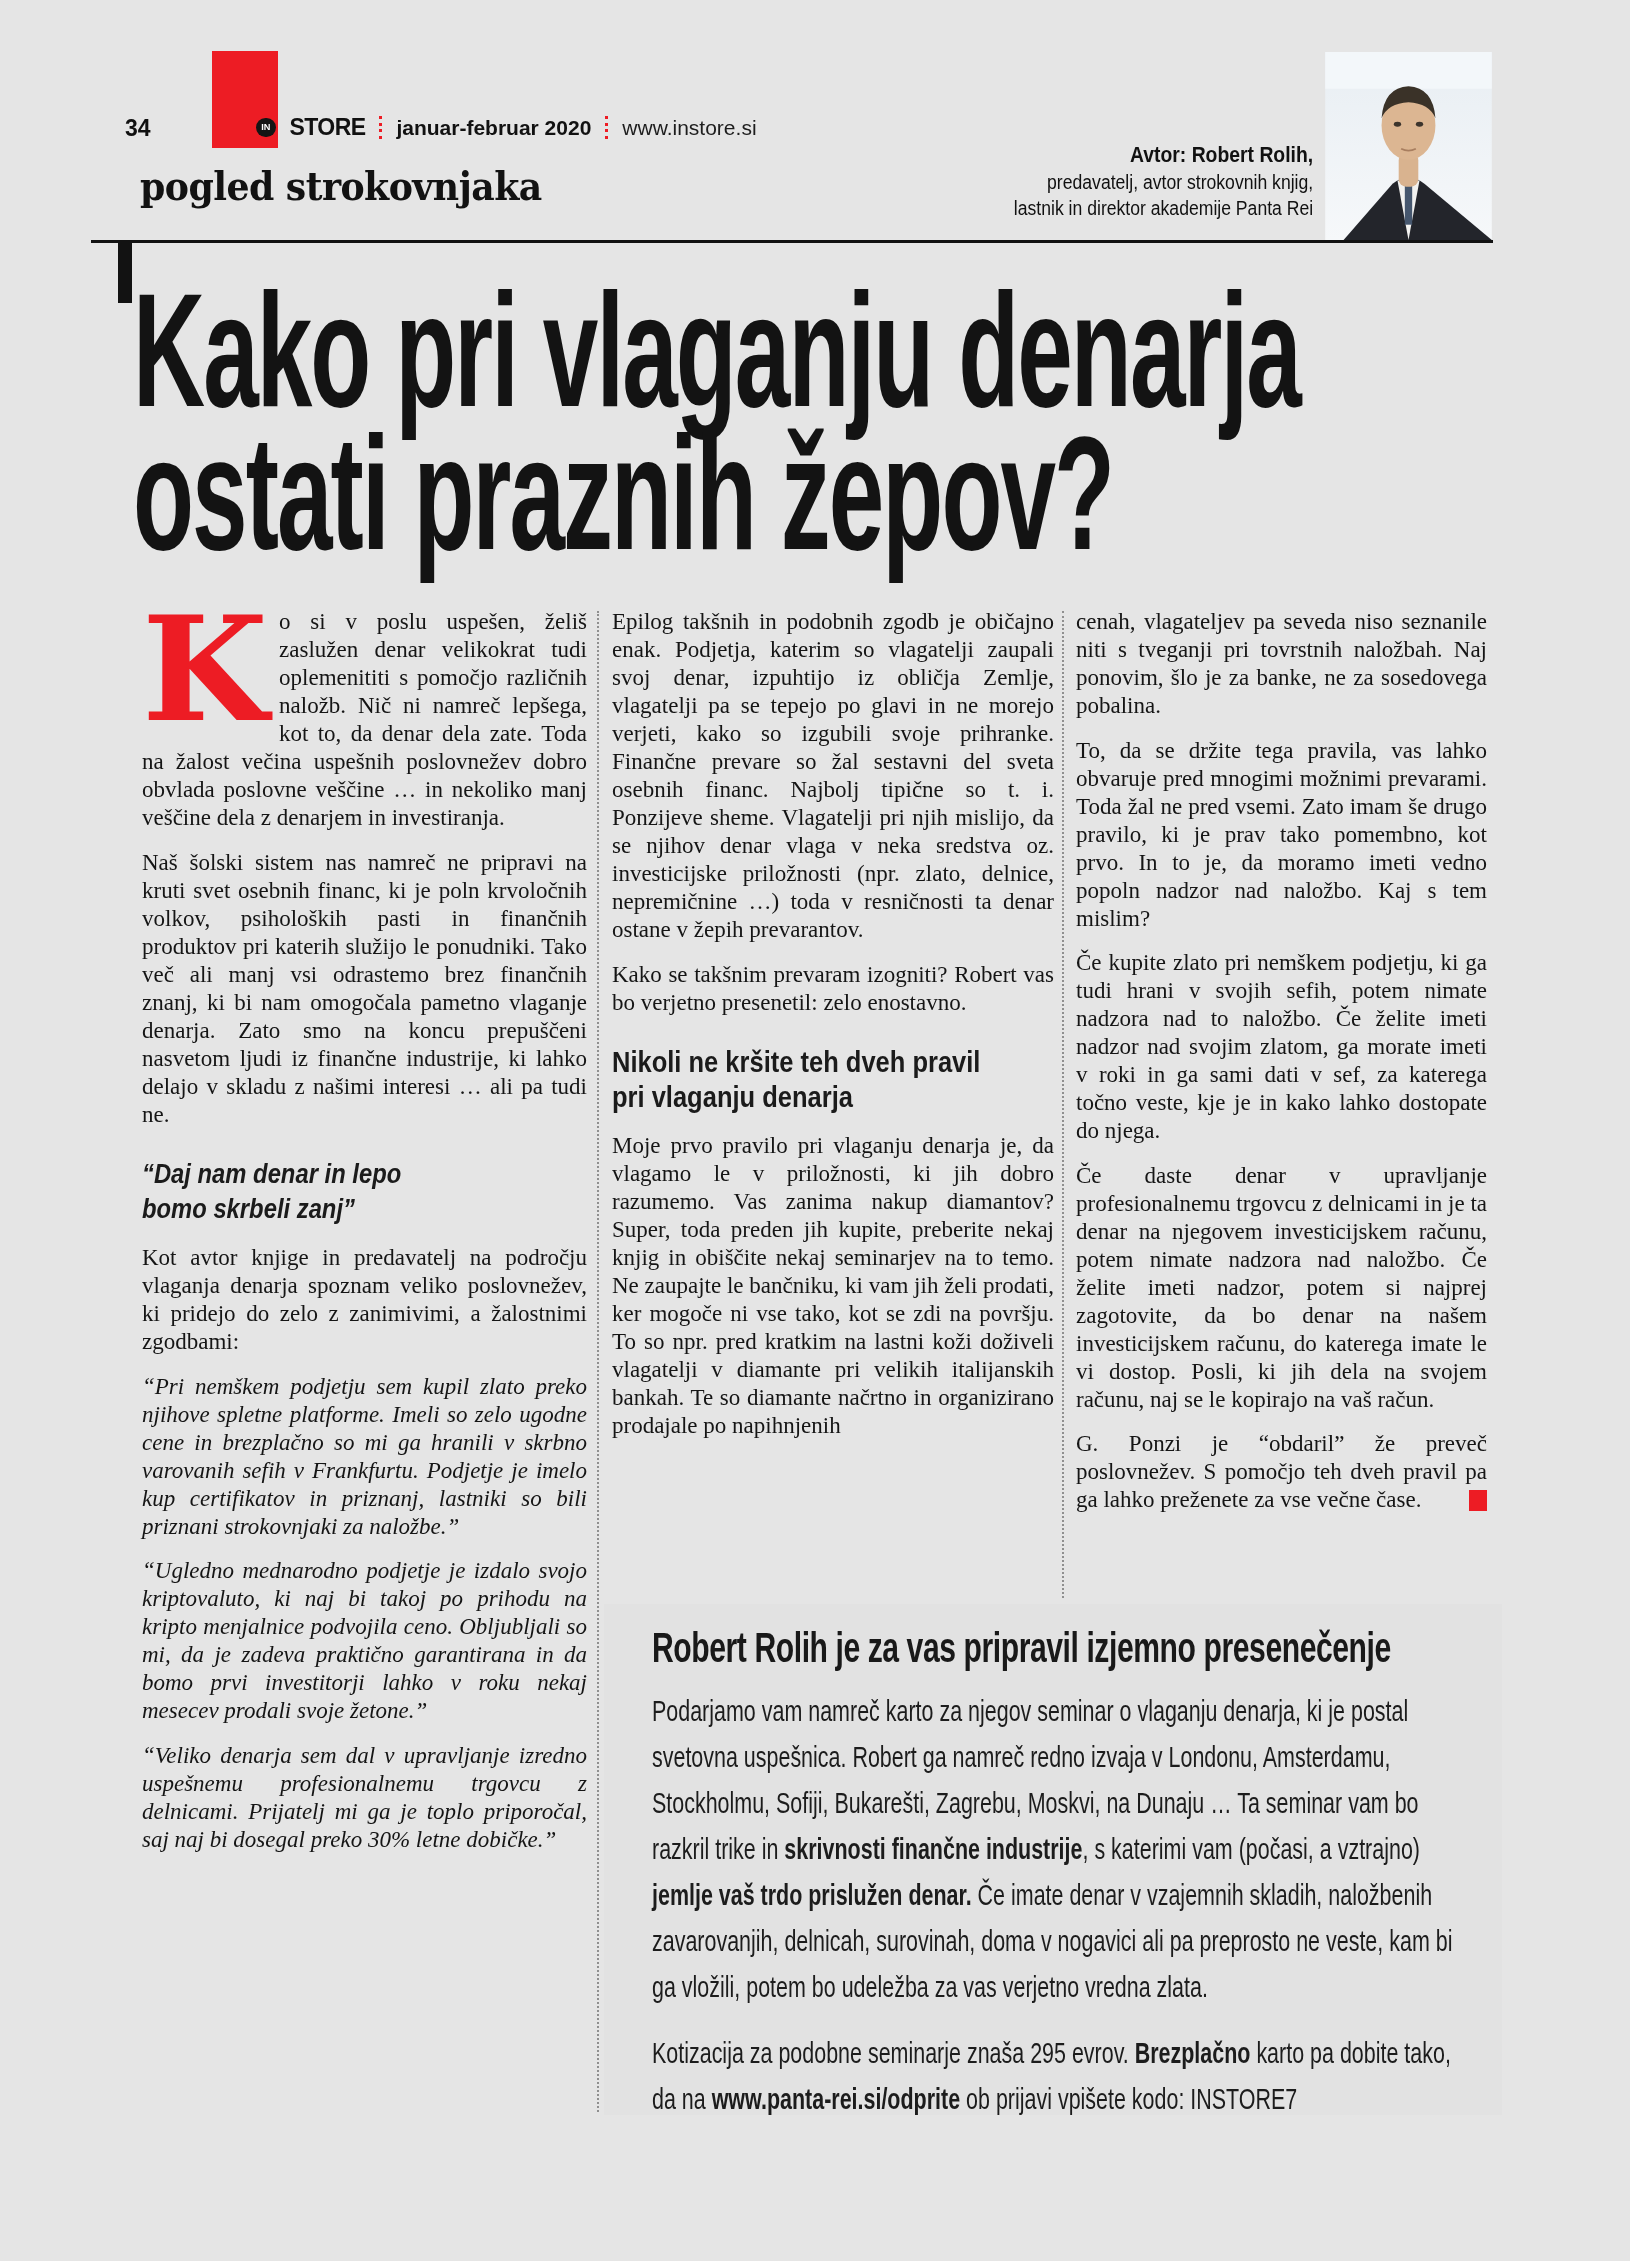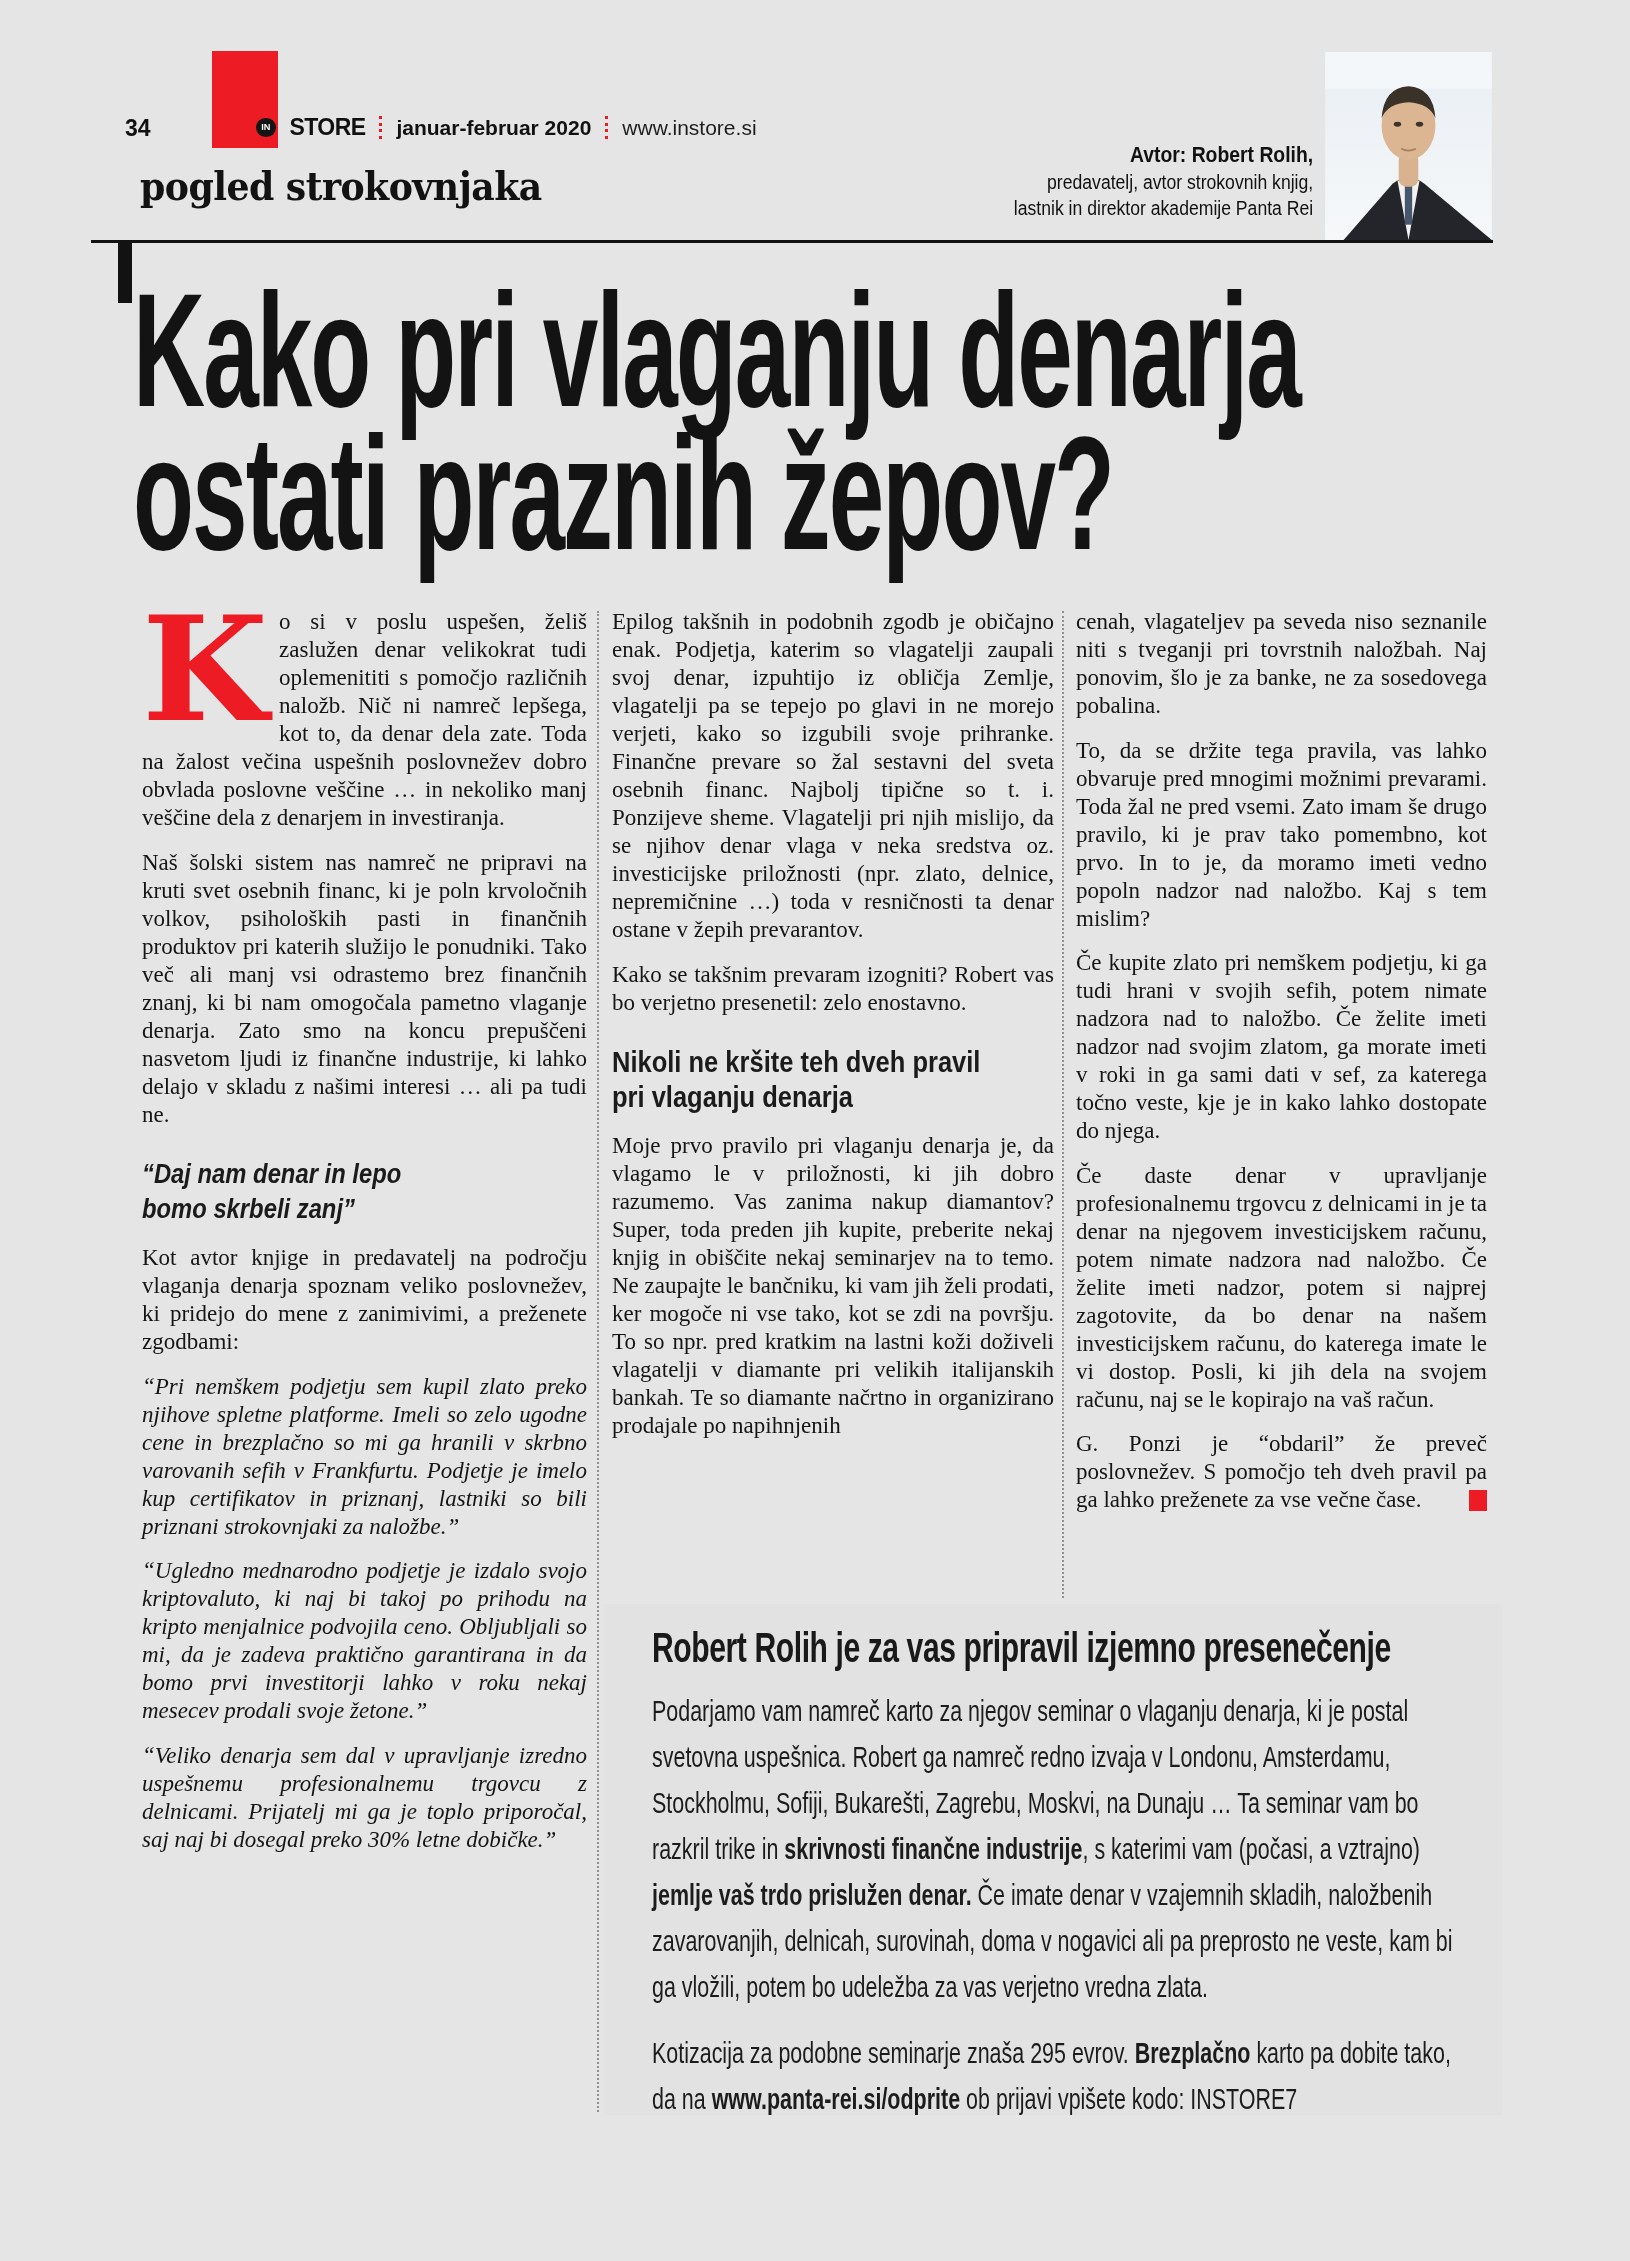--- a/index.html
+++ b/index.html
@@ -125,21 +125,21 @@
 
   <h1 class="article-title">
     <span class="tline">Kako pri vlaganju denarja</span>
     <span class="tline">ostati praznih žepov?</span>
   </h1>
 
   <div class="col col-1" id="col1">
       <p class="body-p"><span class="dropcap">K</span>o si v poslu uspešen, želiš zaslužen denar velikokrat tudi oplemenititi s pomočjo različnih naložb. Nič ni namreč lepšega, kot to, da denar dela zate. Toda na žalost večina uspešnih poslovnežev dobro obvlada poslovne veščine … in nekoliko manj veščine dela z denarjem in investiranja.</p>
       <p class="body-p">Naš šolski sistem nas namreč ne pripravi na kruti svet osebnih financ, ki je poln krvoločnih volkov, psiholoških pasti in finančnih produktov pri katerih služijo le ponudniki. Tako več ali manj vsi odrastemo brez finančnih znanj, ki bi nam omogočala pametno vlaganje denarja. Zato smo na koncu prepuščeni nasvetom ljudi iz finančne industrije, ki lahko delajo v skladu z našimi interesi … ali pa tudi ne.</p>
       <h3 class="subhead italic">“Daj nam denar in lepo<br>bomo skrbeli zanj”</h3>
-      <p class="body-p">Kot avtor knjige in predavatelj na področju vlaganja denarja spoznam veliko poslovnežev, ki pridejo do mene z zanimivimi, a preženete zgodbami:</p>
+      <p class="body-p">Kot avtor knjige in predavatelj na področju vlaganja denarja spoznam veliko poslovnežev, ki pridejo do zelo z zanimivimi, a žalostnimi zgodbami:</p>
       <p class="body-p quote">“Pri nemškem podjetju sem kupil zlato preko njihove spletne platforme. Imeli so zelo ugodne cene in brezplačno so mi ga hranili v skrbno varovanih sefih v Frankfurtu. Podjetje je imelo kup certifikatov in priznanj, lastniki so bili priznani strokovnjaki za naložbe.”</p>
       <p class="body-p quote">“Ugledno mednarodno podjetje je izdalo svojo kriptovaluto, ki naj bi takoj po prihodu na kripto menjalnice podvojila ceno. Obljubljali so mi, da je zadeva praktično garantirana in da bomo prvi investitorji lahko v roku nekaj mesecev prodali svoje žetone.”</p>
       <p class="body-p quote">“Veliko denarja sem dal v upravljanje izredno uspešnemu profesionalnemu trgovcu z delnicami. Prijatelj mi ga je toplo priporočal, saj naj bi dosegal preko 30% letne dobičke.”</p>
     </div>
   <div class="vdivider vdivider-1"></div>
   <div class="col col-2" id="col2">
       <p class="body-p">Epilog takšnih in podobnih zgodb je običajno enak. Podjetja, katerim so vlagatelji zaupali svoj denar, izpuhtijo iz obličja Zemlje, vlagatelji pa se tepejo po glavi in ne morejo verjeti, kako so izgubili svoje prihranke. Finančne prevare so žal sestavni del sveta osebnih financ. Najbolj tipične so t. i. Ponzijeve sheme. Vlagatelji pri njih mislijo, da se njihov denar vlaga v neka sredstva oz. investicijske priložnosti (npr. zlato, delnice, nepremičnine …) toda v resničnosti ta denar ostane v žepih prevarantov.</p>
       <p class="body-p">Kako se takšnim prevaram izogniti? Robert vas bo verjetno presenetil: zelo enostavno.</p>
       <h3 class="subhead">Nikoli ne kršite teh dveh pravil<br>pri vlaganju denarja</h3>
       <p class="body-p">Moje prvo pravilo pri vlaganju denarja je, da vlagamo le v priložnosti, ki jih dobro razumemo. Vas zanima nakup diamantov? Super, toda preden jih kupite, preberite nekaj knjig in obiščite nekaj seminarjev na to temo. Ne zaupajte le bančniku, ki vam jih želi prodati, ker mogoče ni vse tako, kot se zdi na površju. To so npr. pred kratkim na lastni koži doživeli vlagatelji v diamante pri velikih italijanskih bankah. Te so diamante načrtno in organizirano prodajale po napihnjenih</p>

